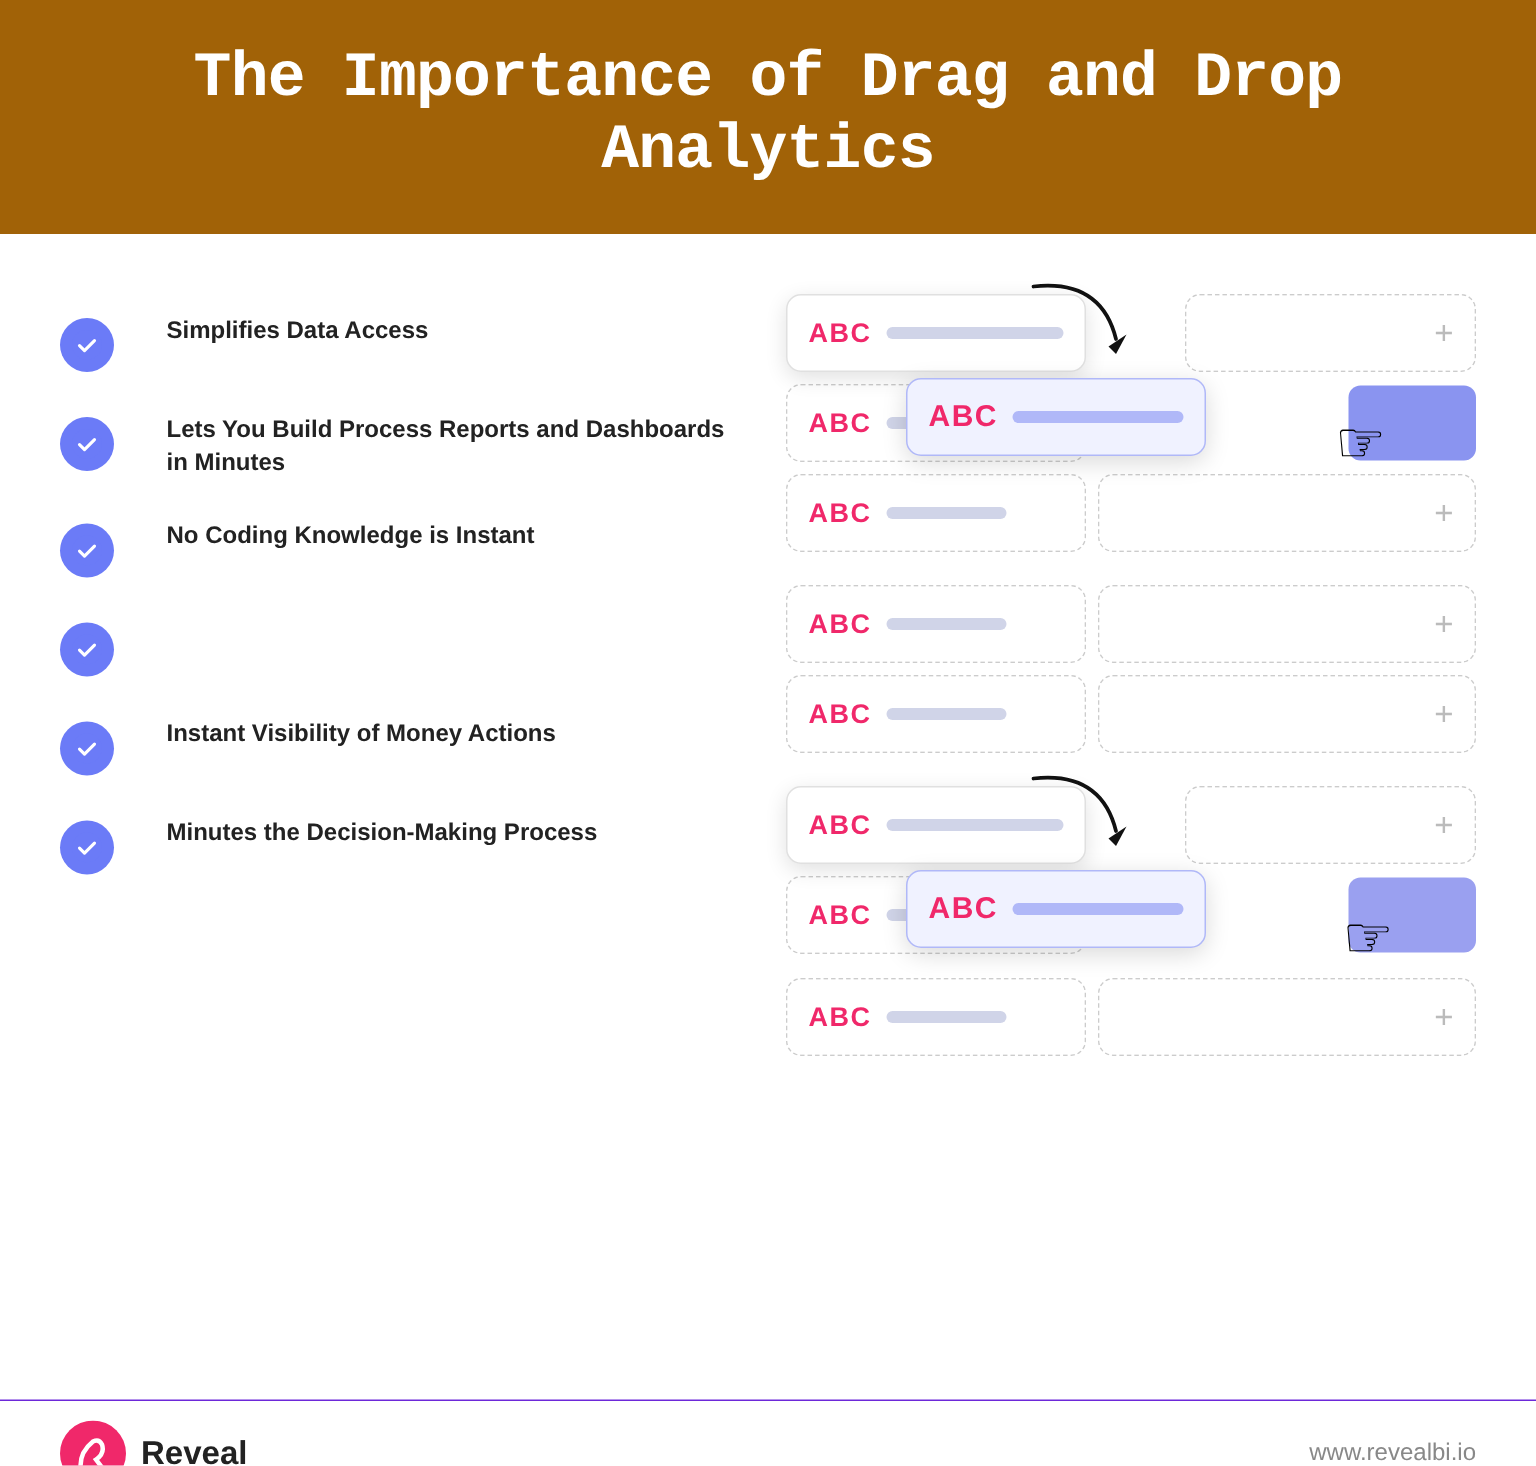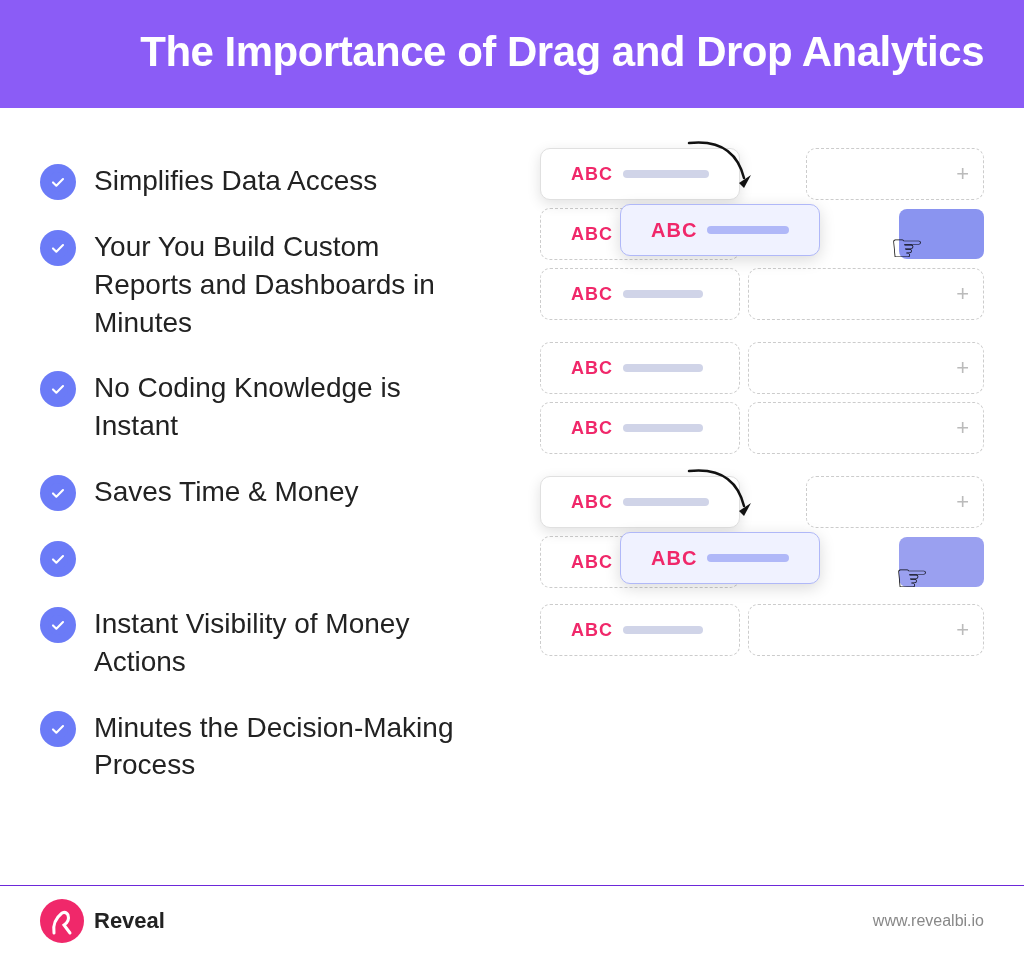--- a/index.html
+++ b/index.html
@@ -6,24 +6,25 @@
     body {
       width: 1024px;
       height: 977px;
       font-family: 'Arial', sans-serif;
       background: #fff;
       overflow: hidden;
     }
 
     
     .header {
-      background: #8b5cf6;
+      background: #a16207;
       width: 100%;
       padding: 28px 40px 32px;
-      text-align: right;
+      text-align: center;
+      font-family: Liberation Mono, monospace;
     }
     .header h1 {
       color: #fff;
       font-size: 42px;
       font-weight: 800;
       letter-spacing: -0.5px;
     }
 
     
     .main {
@@ -62,47 +63,47 @@
       flex-shrink: 0;
       margin-top: 2px;
     }
 
     .check-icon svg {
       width: 20px;
       height: 20px;
     }
 
     .checklist-item-text {
-      font-size: 28px;
-      font-weight: 400;
+      font-size: 16px;
+      font-weight: 700;
       color: #222;
       line-height: 1.35;
+      margin-left: 17px;
     }
 
     
     .illustration {
       width: 460px;
       flex-shrink: 0;
       display: flex;
       flex-direction: column;
       gap: 0;
       position: relative;
     }
 
     .panel-box {
       background: #fff;
       border: 1.5px dashed #ccc;
       border-radius: 10px;
-      padding: 10px 30px;
+      padding: 10px 14px;
       display: flex;
       align-items: center;
       gap: 10px;
       min-width: 200px;
       height: 52px;
-      margin-left: 16px;
     }
 
     .panel-box.elevated {
       box-shadow: 0 4px 14px rgba(0,0,0,0.12);
       border: 1.5px solid #e0e0e0;
     }
 
     .panel-box.drop-target {
       background: #f0f2ff;
       border: 1.5px solid #b0b8f8;
@@ -210,42 +211,33 @@
       <span class="checklist-item-text">Simplifies Data Access</span>
     </div>
 
     <div class="checklist-item">
       <div class="check-icon">
         <svg viewBox="0 0 24 24" fill="none">
             <circle cx="12" cy="12" r="12" fill="#6B7BF7"></circle>
             <path d="M6 12.5l4 4 8-8" stroke="white" stroke-width="2.5" stroke-linecap="round" stroke-linejoin="round"></path>
           </svg>
       </div>
-      <span class="checklist-item-text">Your You Build Custom Reports and Dashboards in Minutes</span>
+      <span class="checklist-item-text">Lets You Build Process Reports and Dashboards in Minutes</span>
     </div>
 
     <div class="checklist-item">
       <div class="check-icon">
         <svg viewBox="0 0 24 24" fill="none">
             <circle cx="12" cy="12" r="12" fill="#6B7BF7"></circle>
             <path d="M6 12.5l4 4 8-8" stroke="white" stroke-width="2.5" stroke-linecap="round" stroke-linejoin="round"></path>
           </svg>
       </div>
       <span class="checklist-item-text">No Coding Knowledge is Instant</span>
     </div>
 
-    <div class="checklist-item">
-      <div class="check-icon">
-        <svg viewBox="0 0 24 24" fill="none">
-            <circle cx="12" cy="12" r="12" fill="#6B7BF7"></circle>
-            <path d="M6 12.5l4 4 8-8" stroke="white" stroke-width="2.5" stroke-linecap="round" stroke-linejoin="round"></path>
-          </svg>
-      </div>
-      <span class="checklist-item-text">Saves Time &amp; Money</span>
-    </div>
 
     <div class="checklist-item">
       <div class="check-icon">
         <svg viewBox="0 0 24 24" fill="none">
             <circle cx="12" cy="12" r="12" fill="#6B7BF7"></circle>
             <path d="M6 12.5l4 4 8-8" stroke="white" stroke-width="2.5" stroke-linecap="round" stroke-linejoin="round"></path>
           </svg>
       </div>
     </div>
 

